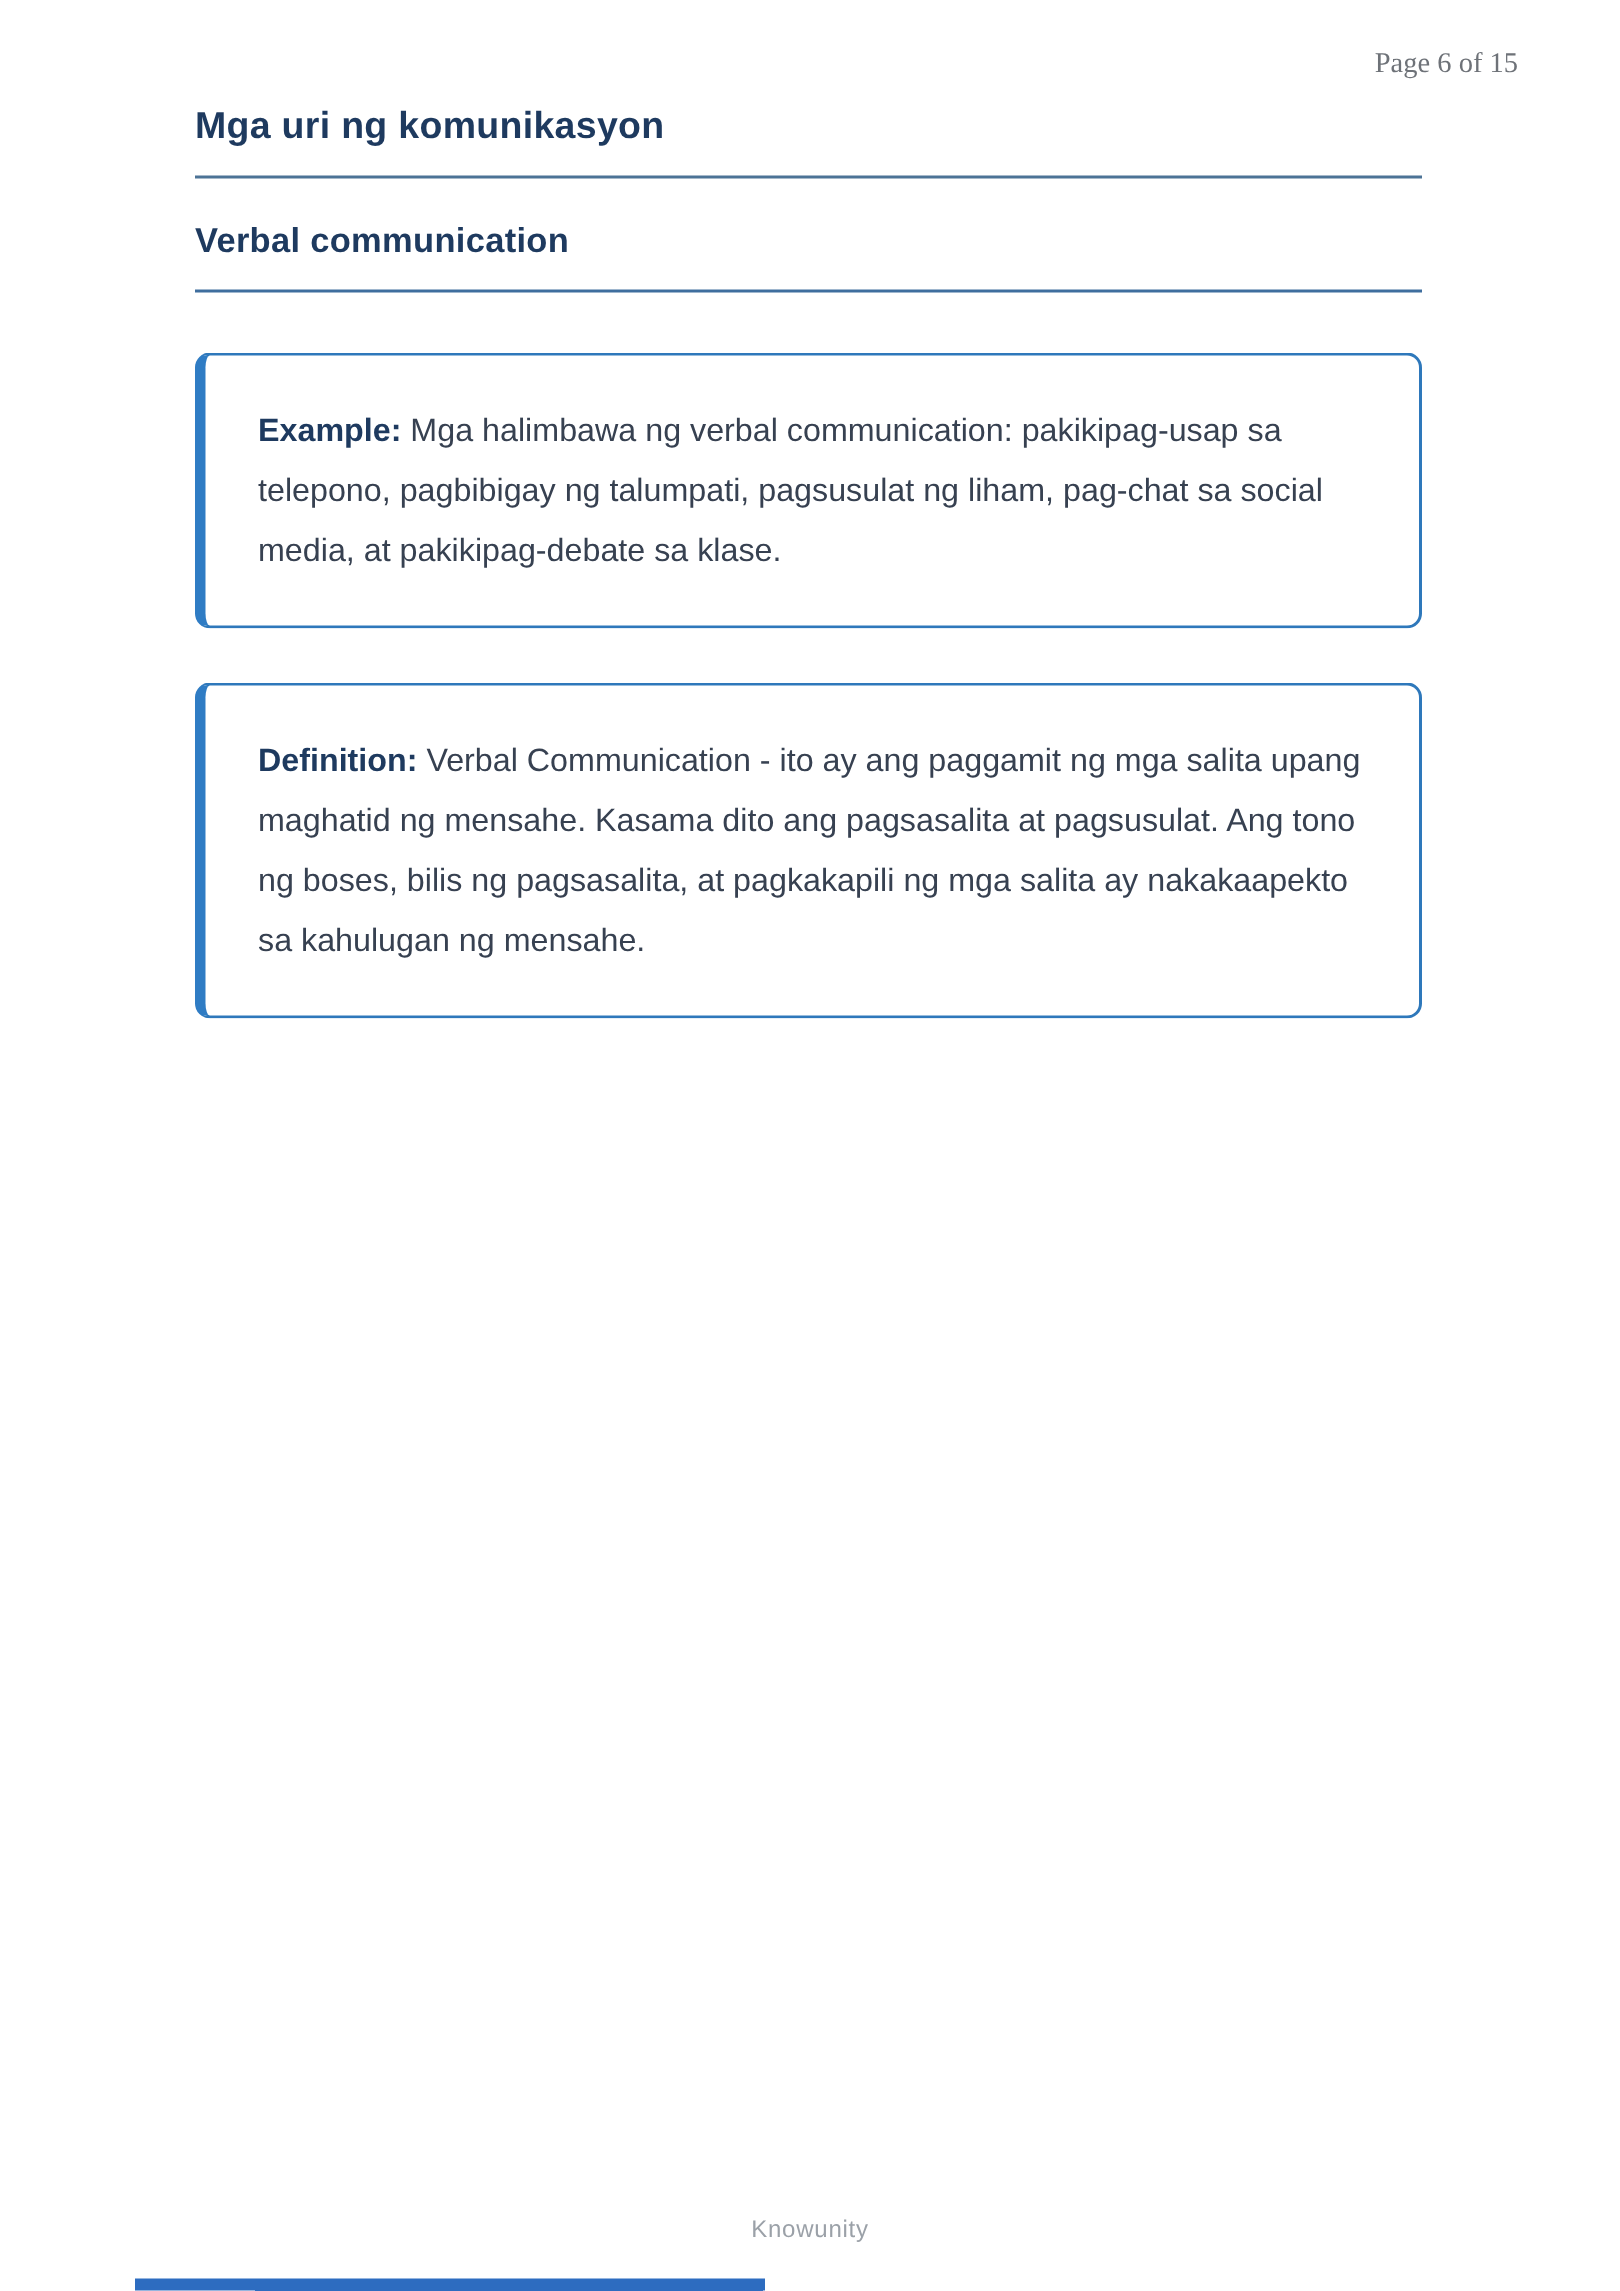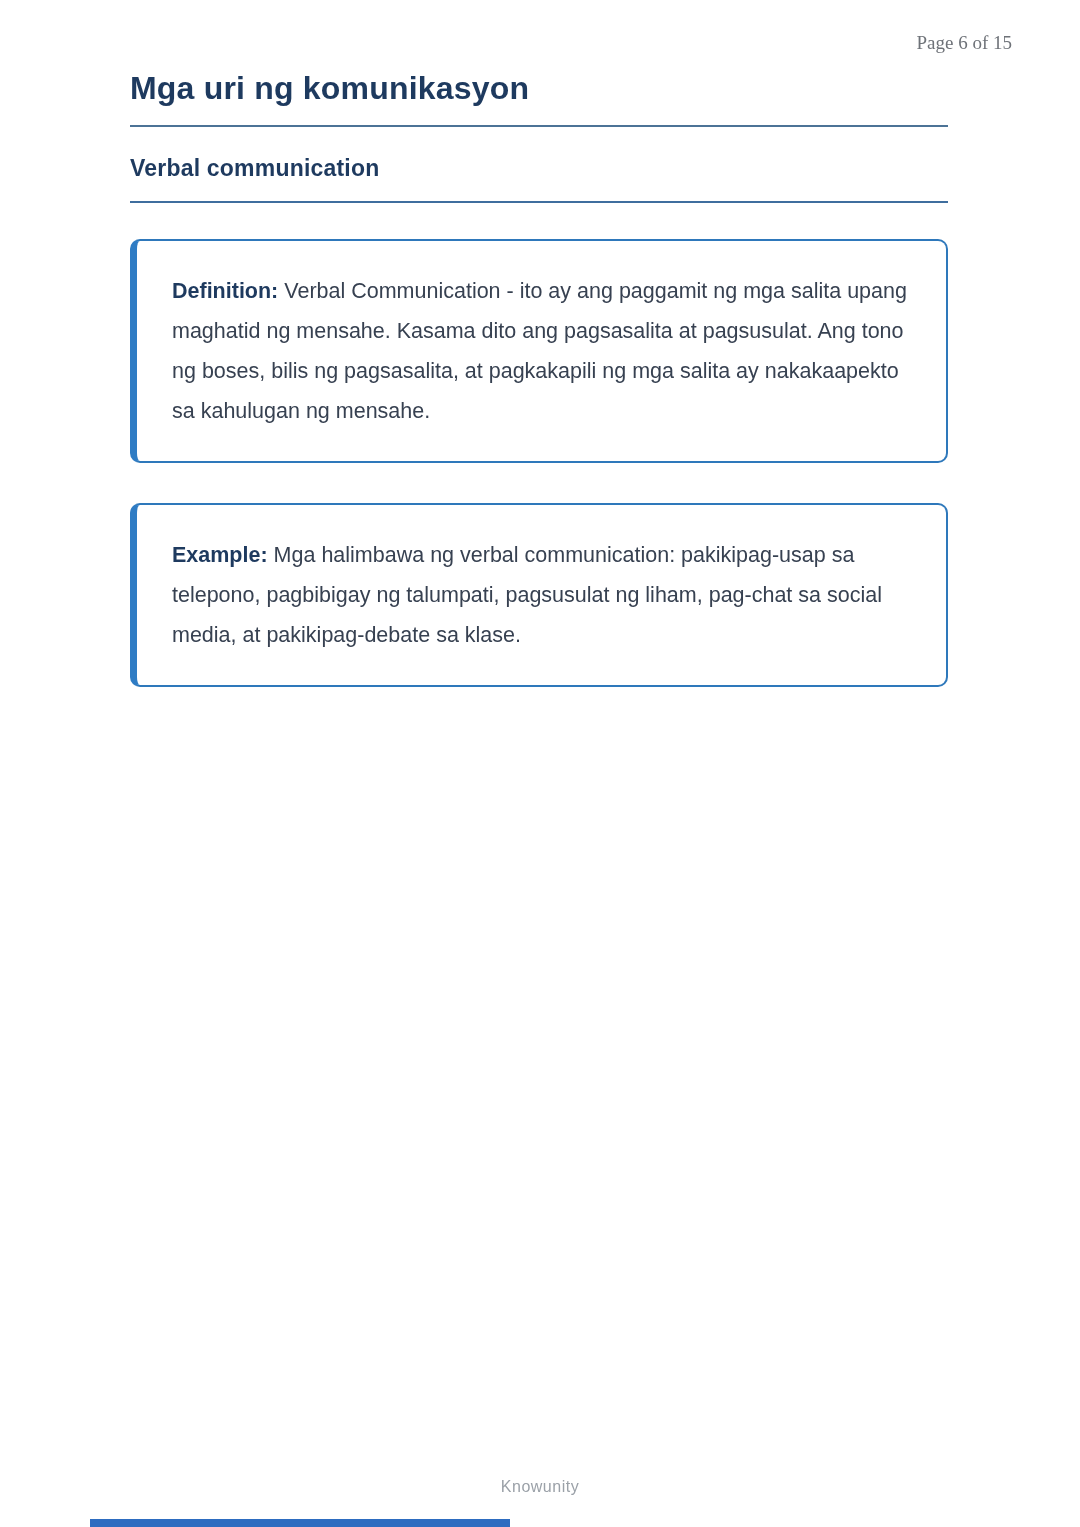--- a/index.html
+++ b/index.html
@@ -26,21 +26,21 @@
   .content {
     position: absolute;
     left: 130px;
     top: 0;
     width: 818px;
     padding-top: 70px;
     box-sizing: border-box;
   }
   h2.section-heading {
     margin: 0;
-    font-size: 32px;
+    font-size: 25px;
     font-weight: bold;
     color: #1e3a5f;
     letter-spacing: 0.2px;
     padding-bottom: 18px;
     border-bottom: 2px solid #4c7396;
   }
   h3.sub-heading {
     margin: 0;
     font-size: 23px;
     font-weight: bold;
@@ -104,26 +104,26 @@
 
 <div class="content">
 
   <h2 class="section-heading">Mga uri ng komunikasyon</h2>
 
 
   <div class="verbal-heading-wrap">
     <h3 class="sub-heading">Verbal communication</h3>
   </div>
 
+  <div class="callout example-callout">
+    <p><span class="label">Example:</span><span> Mga halimbawa ng verbal communication: pakikipag-usap sa telepono, pagbibigay ng talumpati, pagsusulat ng liham, pag-chat sa social media, at pakikipag-debate sa klase.</span></p>
+  </div>
+
   <div class="callout definition-callout">
     <p><span class="label">Definition:</span><span> Verbal Communication - ito ay ang paggamit ng mga salita upang maghatid ng mensahe. Kasama dito ang pagsasalita at pagsusulat. Ang tono ng boses, bilis ng pagsasalita, at pagkakapili ng mga salita ay nakakaapekto sa kahulugan ng mensahe.</span></p>
-  </div>
-
-  <div class="callout example-callout">
-    <p><span class="label">Example:</span><span> Mga halimbawa ng verbal communication: pakikipag-usap sa telepono, pagbibigay ng talumpati, pagsusulat ng liham, pag-chat sa social media, at pakikipag-debate sa klase.</span></p>
   </div>
 
 
 
 
 </div>
 
 <div class="footer-brand">Knowunity</div>
 
 <div class="bottom-bar"></div>

